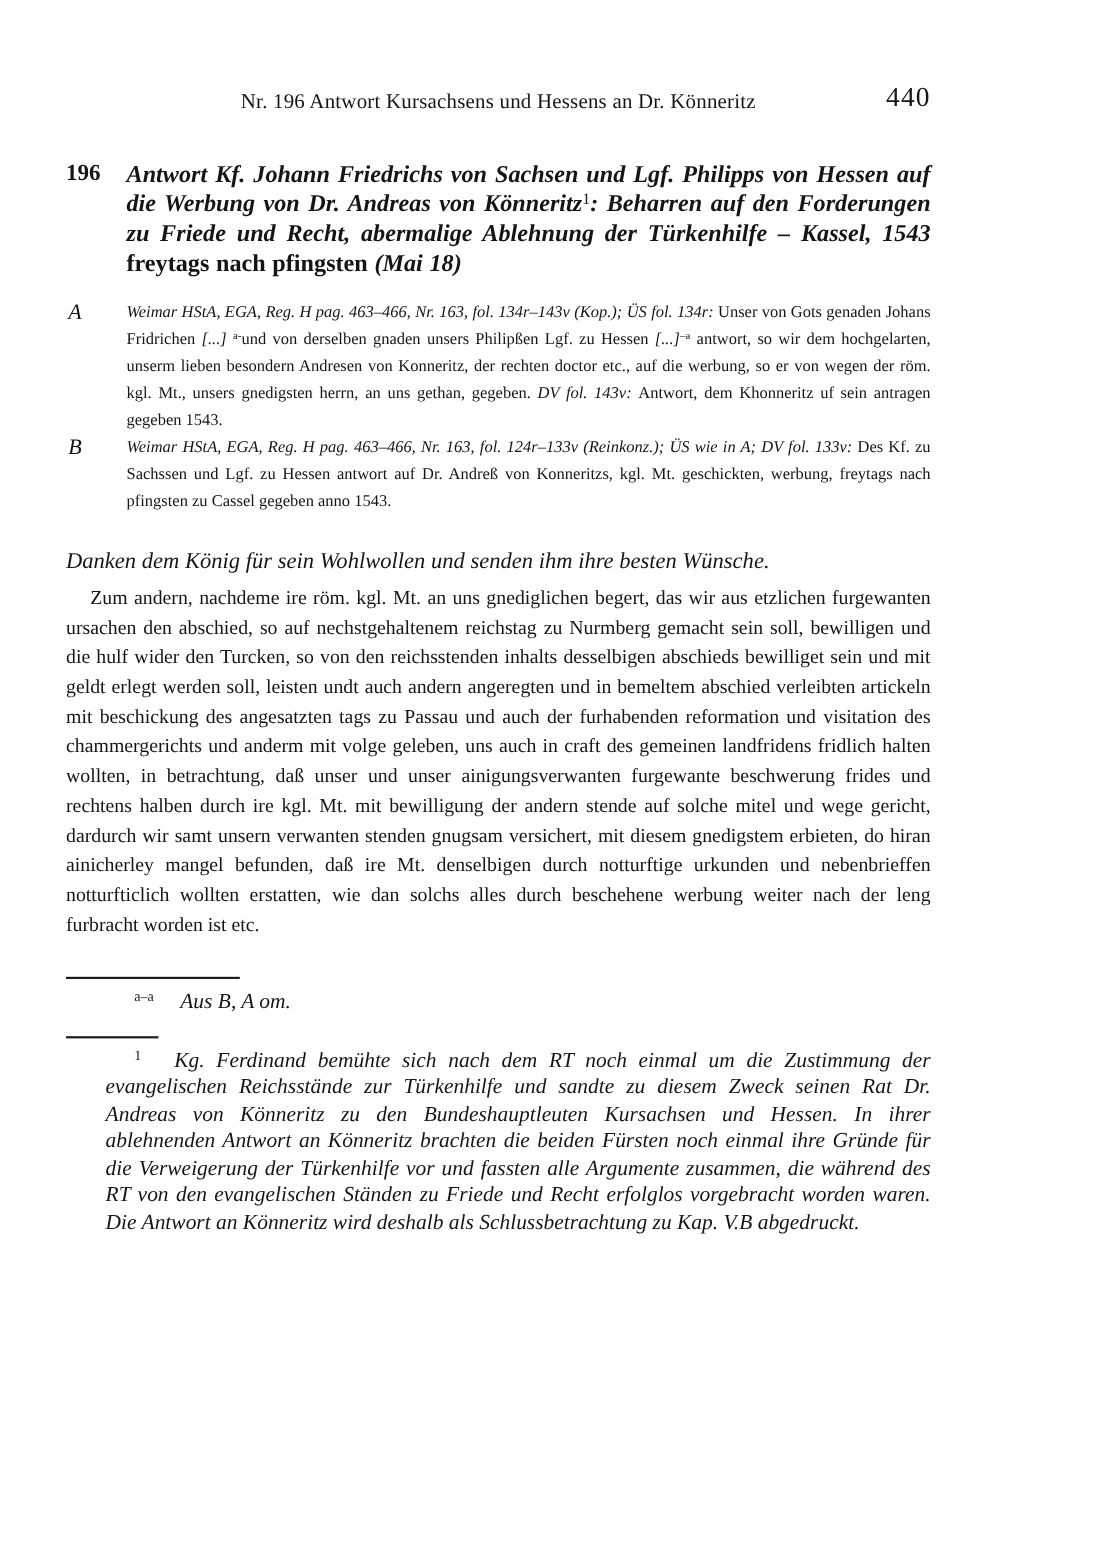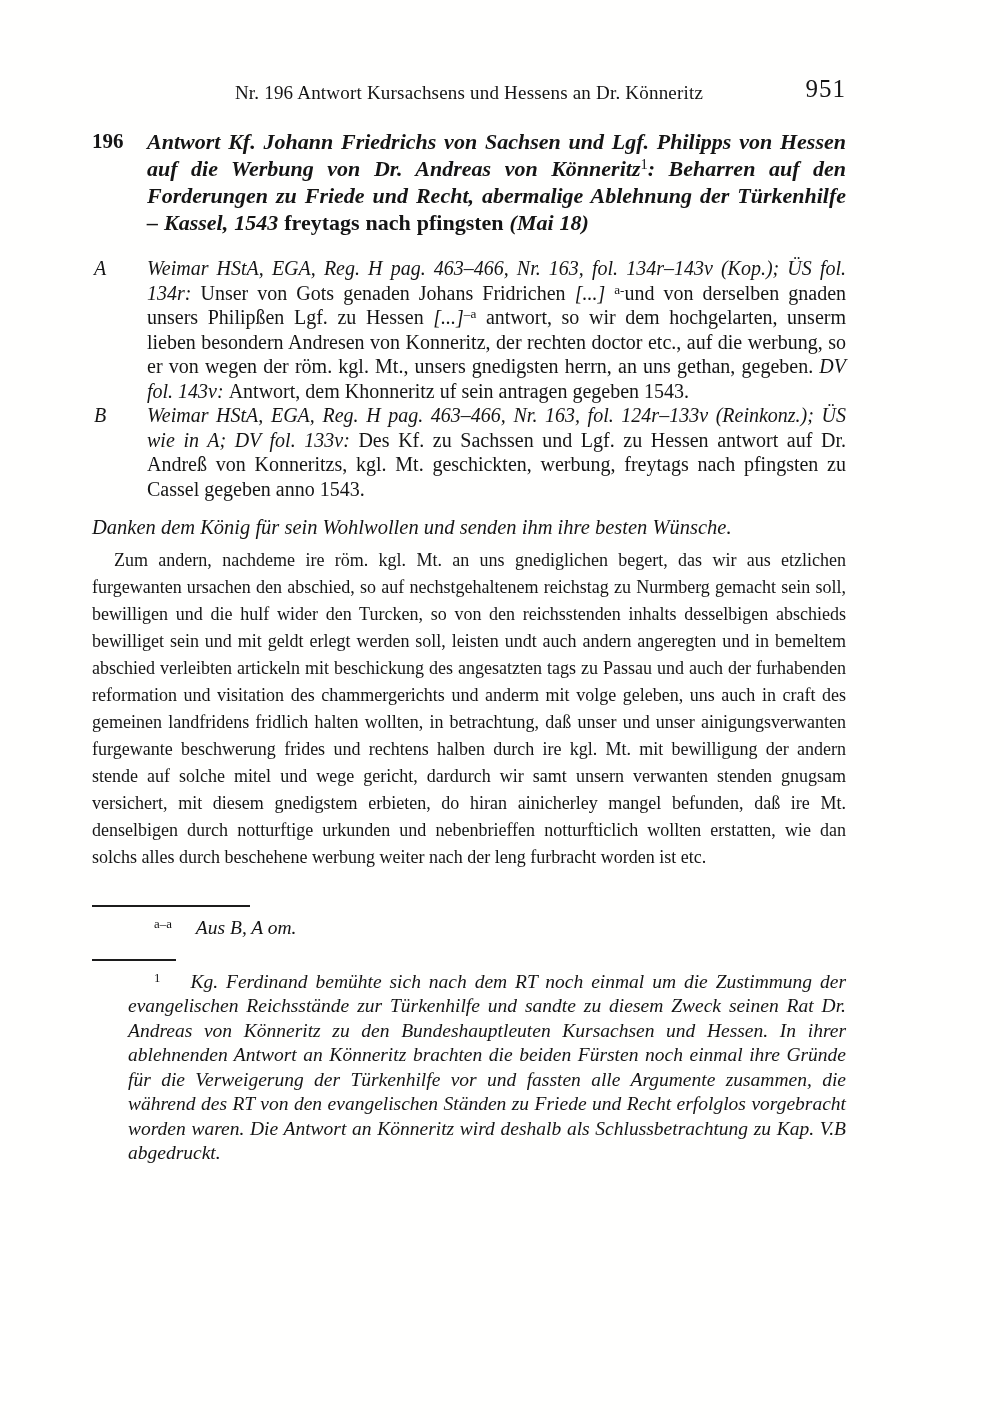--- a/index.html
+++ b/index.html
@@ -3,54 +3,54 @@
 <meta charset="utf-8">
 <style>
   html,body { margin:0; padding:0; background:#ffffff; }
   .page {
     position:relative;
     width:1004px; height:1418px;
     background:#fffffe;
     color:#151515;
     font-family:"Liberation Serif","DejaVu Serif",serif;
     box-sizing:border-box;
-    padding:80px 158px 0 92px;
+    padding:80px 158px 0 60px;
     overflow:hidden;
   }
   
   .header-row { position:relative; height:32px; }
   .running-title {
     text-align:center; font-size:19px; line-height:26px;
     letter-spacing:0.2px; white-space:nowrap;
   }
   .page-num {
     position:absolute; right:0; top:-5px;
     font-size:25px; letter-spacing:1px;
   }
   
-  .entry { position:relative; margin-top:16px; padding-left:55px; }
+  .entry { position:relative; margin-top:32px; padding-left:55px; }
   .entry-num {
     position:absolute; left:0; top:1px;
     font-weight:bold; font-size:21px;
   }
   .entry-title {
     font-size:22px; line-height:27px;
     text-align:justify; word-spacing:0.5px;
   }
   
   .sources { margin-top:20px; }
   .source { position:relative; padding-left:55px; }
   .source-label {
     position:absolute; left:2px; top:1px;
     font-style:italic; font-size:20px;
   }
-  .source-text { font-size:20px; line-height:24.5px; text-align:justify; }
+  .source-text { font-size:15px; line-height:24.5px; text-align:justify; }
   
   .summary {
-    margin-top:13px; font-style:italic;
+    margin-top:29px; font-style:italic;
     font-size:20.5px; line-height:26px;
   }
   .body-par {
     margin-top:7px; font-size:18px; line-height:27px;
     text-align:justify; text-indent:22px;
   }
   
   .fn-area { margin-top:34px; }
   .rule { height:0; border-top:2px solid #1c1c1c; }
   .rule-a { width:158px; margin-bottom:9px; }
@@ -70,21 +70,21 @@
     position:relative; top:-0.45em; line-height:0;
   }
 </style>
 </head>
 <body>
 
 <div class="page">
 
   <div class="header-row">
     <div class="running-title">Nr. 196 Antwort Kursachsens und Hessens an Dr. Könneritz</div>
-    <div class="page-num">951</div>
+    <div class="page-num">440</div>
   </div>
 
   <div class="entry">
     <span class="entry-num">196</span>
     <div class="entry-title"><span class="bi">Antwort Kf. Johann Friedrichs von Sachsen und Lgf. Philipps von Hessen auf die Werbung von Dr. Andreas von Könneritz</span><span class="sup">1</span><span class="bi">: Beharren auf den Forderungen zu Friede und Recht, abermalige Ablehnung der Türkenhilfe – Kassel, 1543 </span><span class="b">freytags nach pfingsten </span><span class="bi">(Mai 18)</span></div>
   </div>
 
   <div class="sources">
     <div class="source">
       <span class="source-label">A</span>

